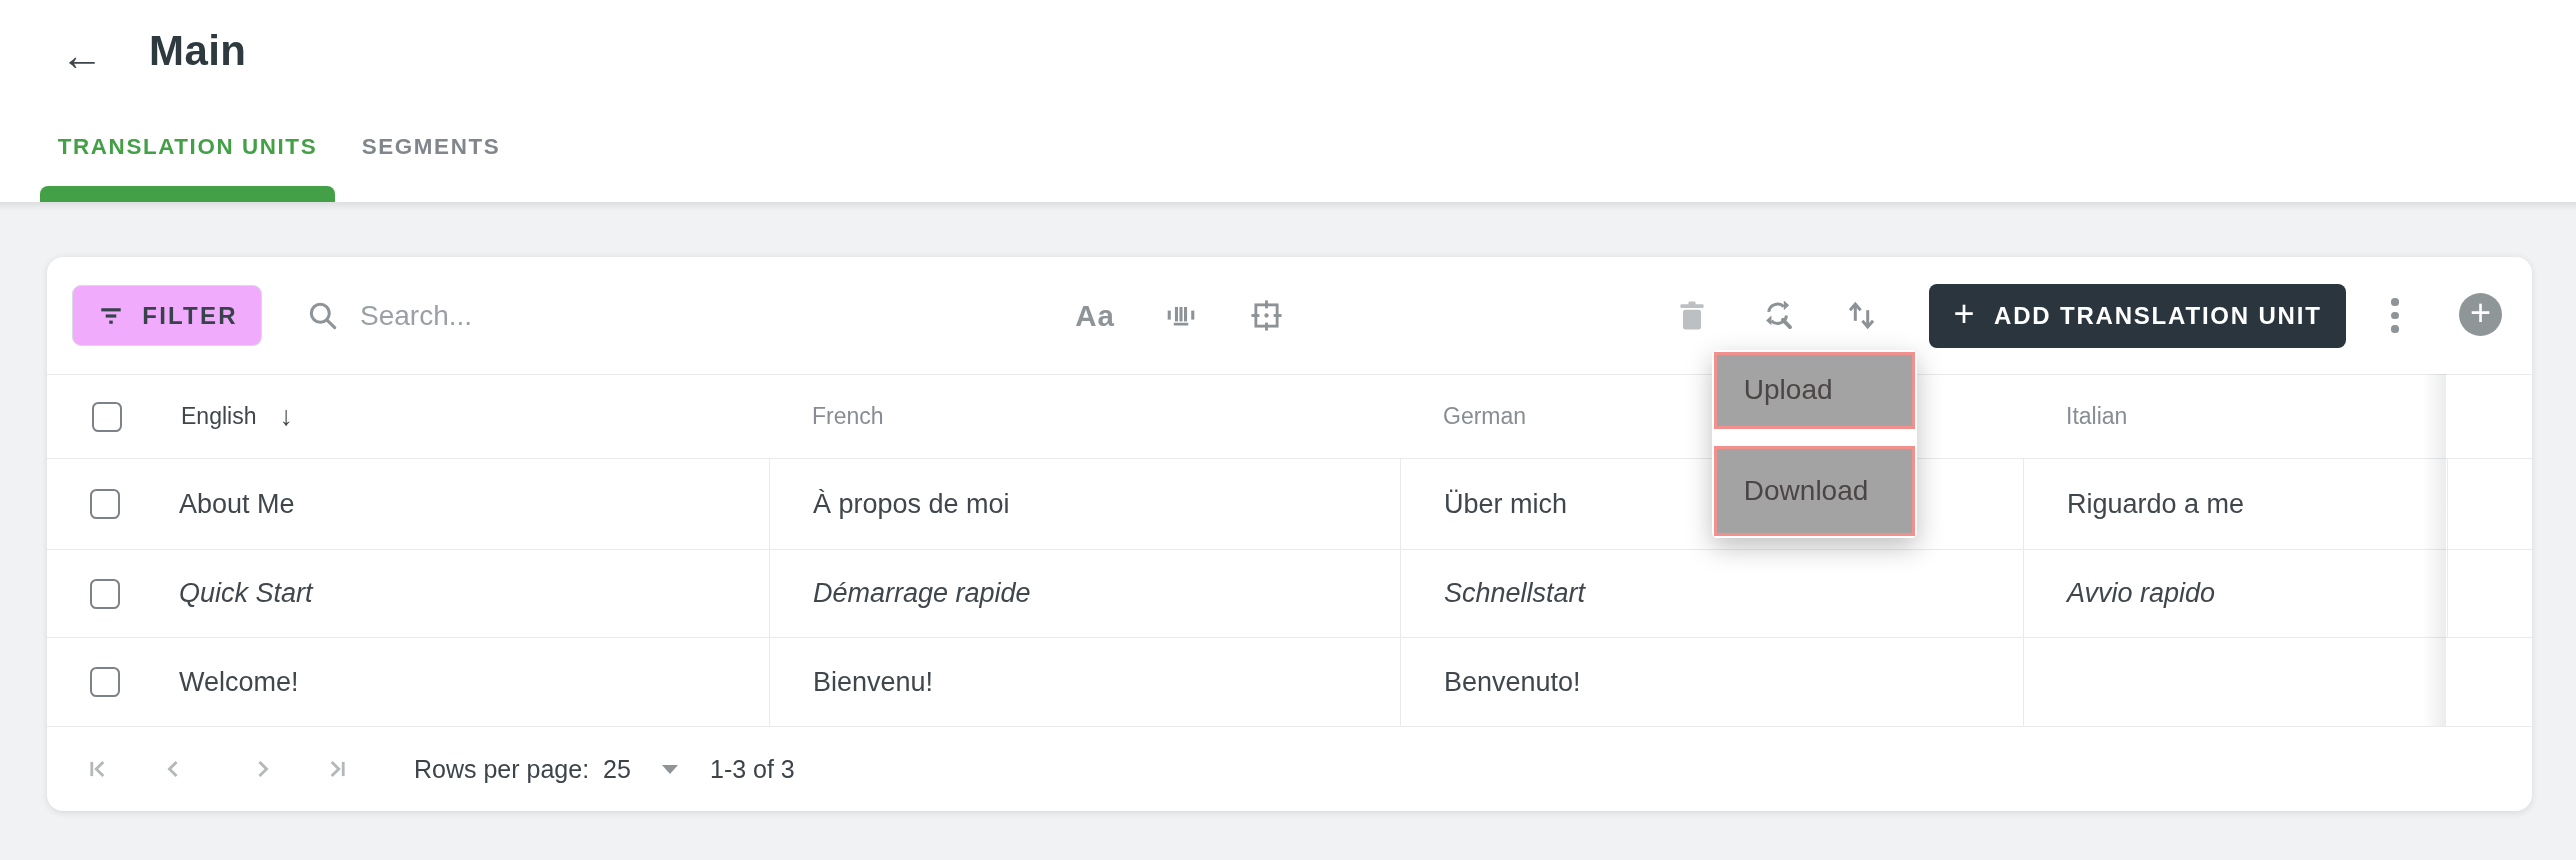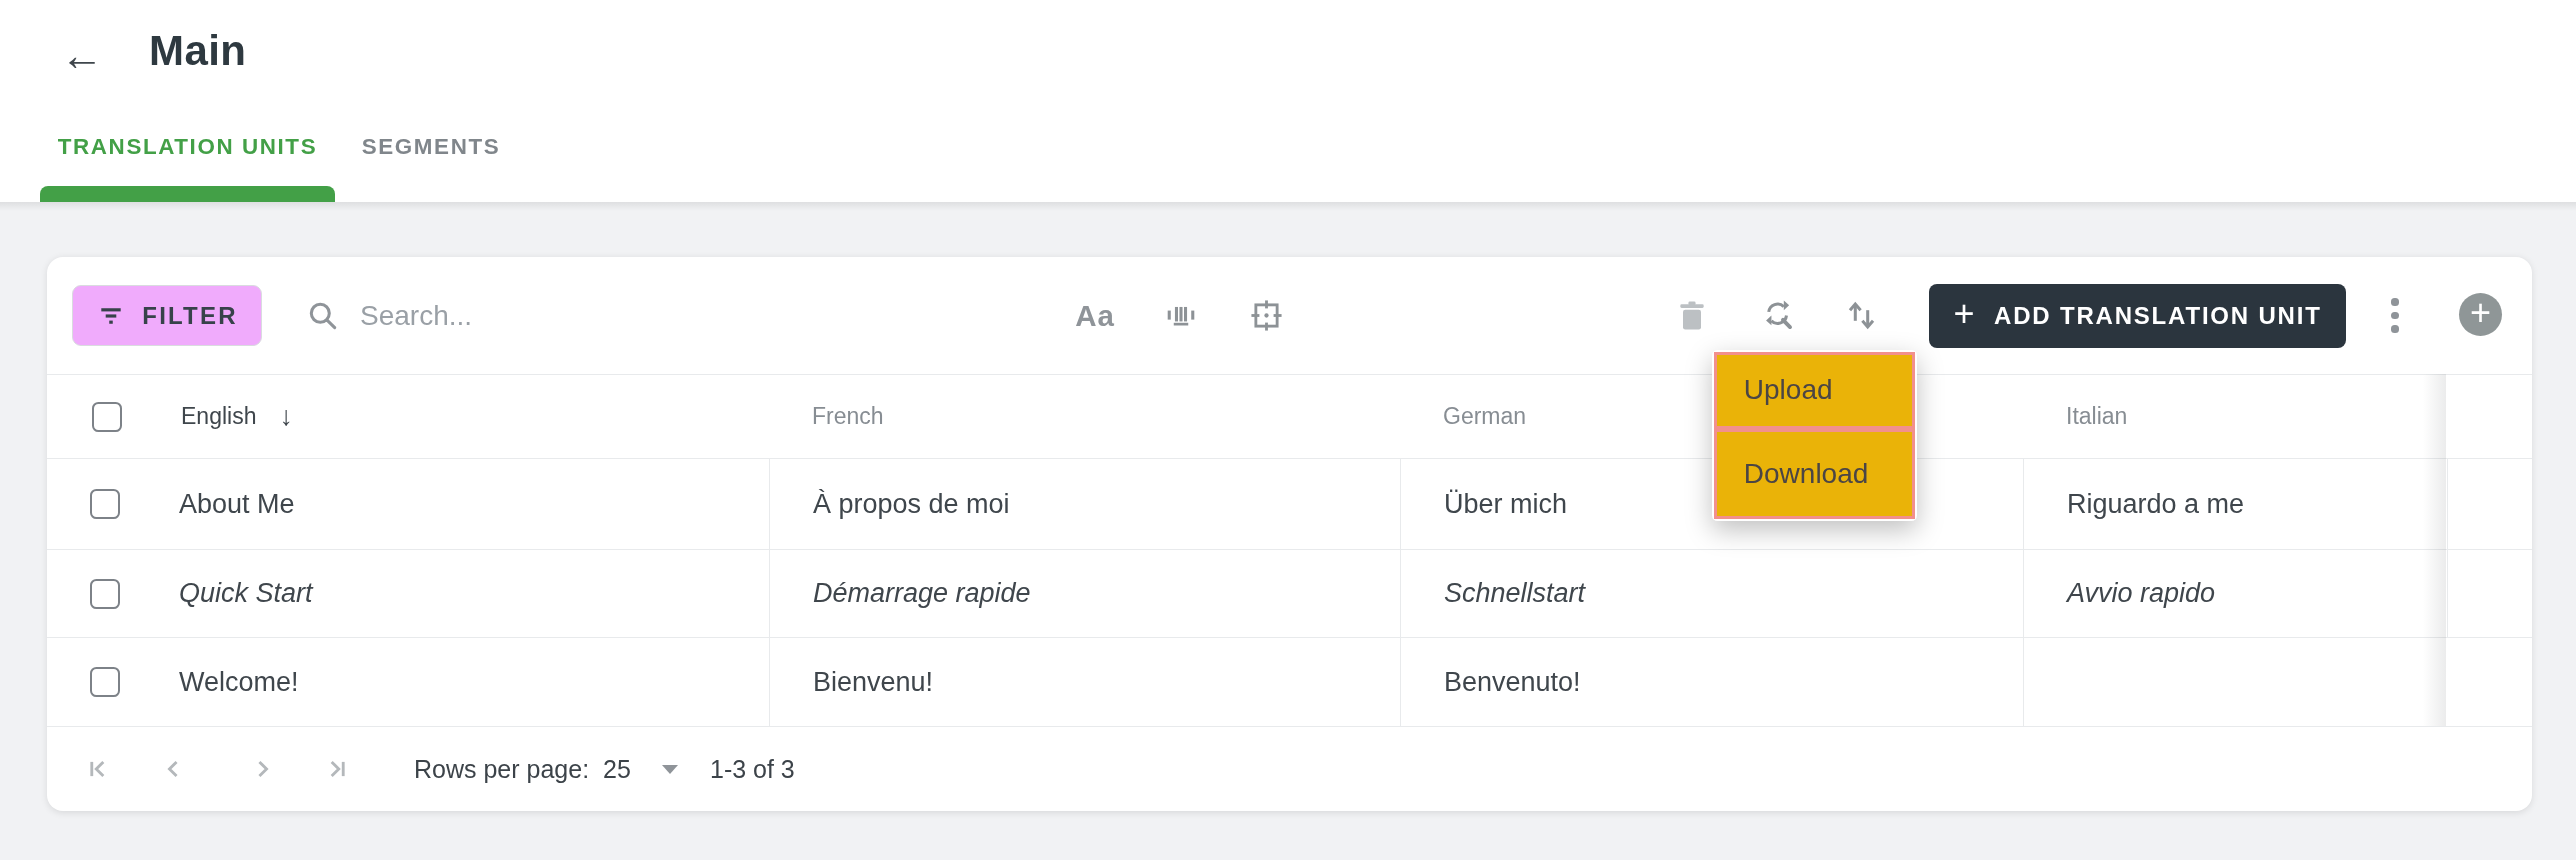--- a/index.html
+++ b/index.html
@@ -95,24 +95,24 @@
   .rpp-caret { position:absolute; left:615px; top:38px; width:0; height:0;
                border-left:8px solid transparent; border-right:8px solid transparent;
                border-top:9px solid #8f9499; cursor:pointer; }
   .range-label { position:absolute; left:663px; top:0; height:84px; display:flex;
                  align-items:center; font-size:25px; color:#3c4349; }
 
   
   .menu { position:absolute; left:1665px; top:93px; width:205px; z-index:20;
           background:#ffffff; border-radius:5.4px; box-shadow:0 9px 27px rgba(0,0,0,0.25);
           padding:1.8px; }
-  .menu-item { height:77px; background:#eab308; border:3.6px solid #f2908d;
+  .menu-item { height:77px; background:#a3a3a3; border:3.6px solid #f2908d;
                display:flex; align-items:center; padding-left:27px; font-size:28px;
                color:#4b4545; cursor:pointer; }
-  .menu-item + .menu-item { margin-top:0; height:90px; }
+  .menu-item + .menu-item { margin-top:17px; height:90px; }
 
   svg { display:block; }
 </style>
 </head>
 <body>
 
 <div class="app-header">
   <div class="back-btn">
     <span>←</span>
   </div>

